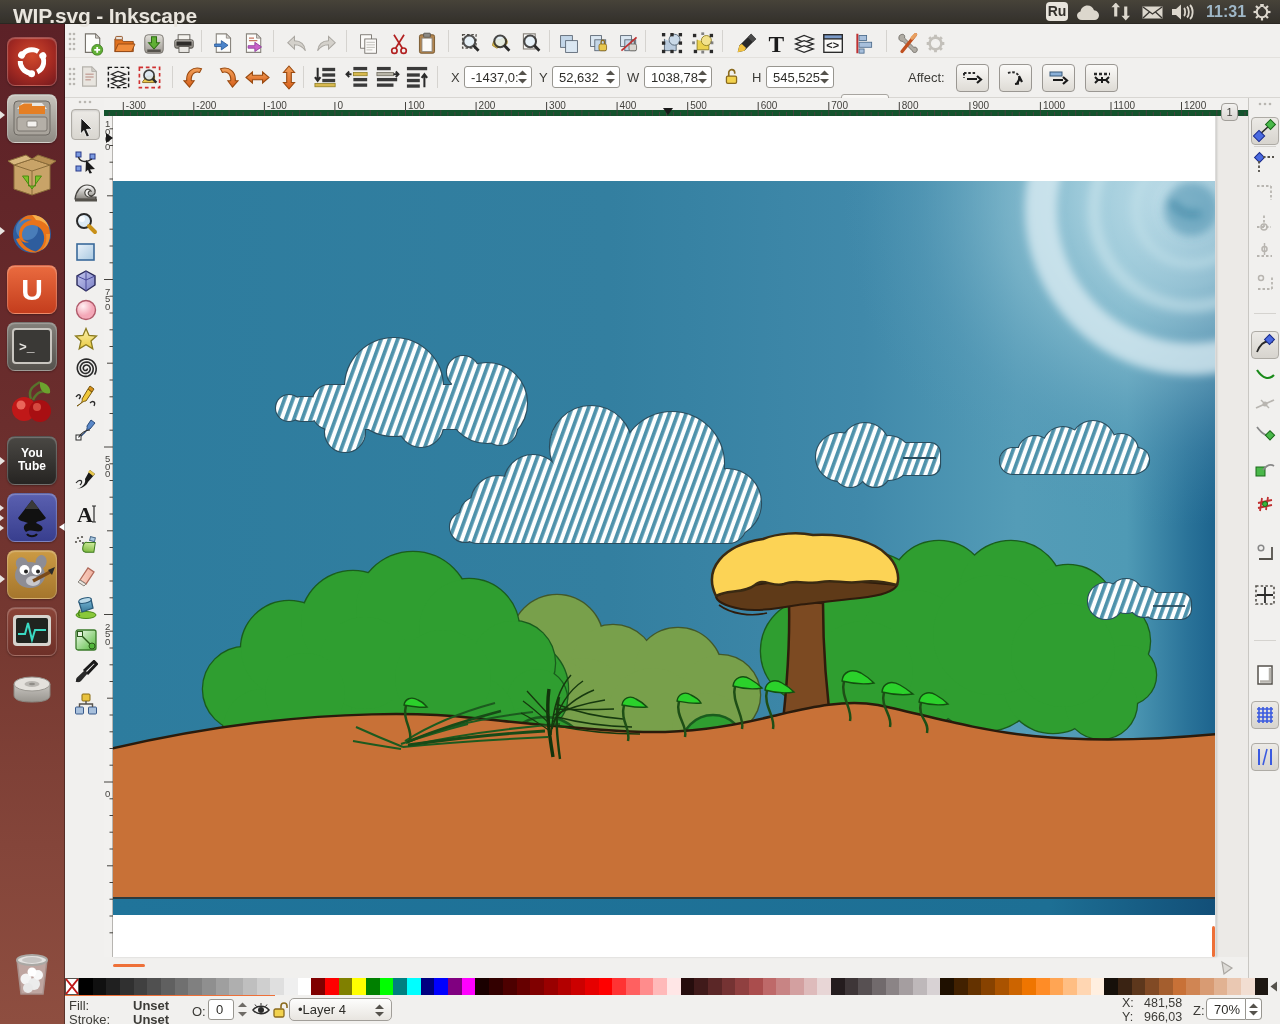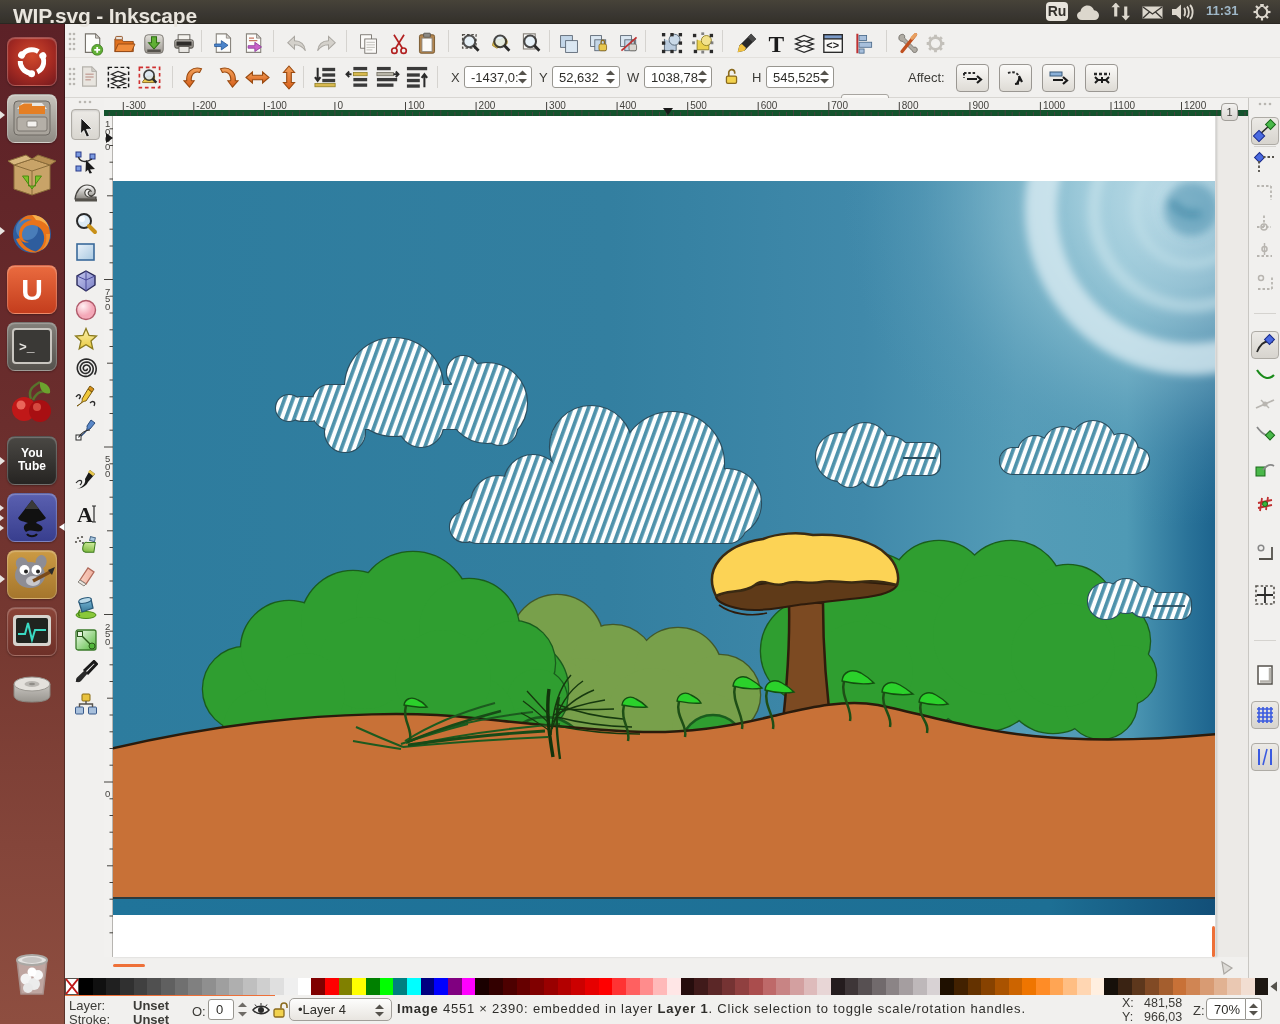--- a/index.html
+++ b/index.html
@@ -41,21 +41,21 @@
       <path fill="#dcd7cd" d="M6 0 L6 12 L2.5 12 L8 18 L13.5 12 L10 12 L10 0 Z" transform="translate(8.5,3.5) scale(0.78)"></path>
     </svg>
  <svg class="ic" style="left:1142px;top:6px;" width="21" height="13" viewBox="0 0 21 13">
       <rect x="0.5" y="0.5" width="20" height="12" fill="#dcd7cd"></rect>
       <path d="M1 1 L10.5 8 L20 1 M1 12 L7.5 6 M20 12 L13.5 6" stroke="#3a3732" stroke-width="1.4" fill="none"></path>
     </svg>
  <svg class="ic" style="left:1172px;top:4px;" width="24" height="16" viewBox="0 0 24 16">
       <path fill="#dcd7cd" d="M0 5 L4 5 L9 0.5 L9 15.5 L4 11 L0 11 Z"></path>
       <path d="M12 4 C13.5 5.5 13.5 10.5 12 12 M15 2.5 C17.5 5 17.5 11 15 13.5 M18 1 C21.5 4 21.5 12 18 15" stroke="#dcd7cd" stroke-width="1.8" fill="none"></path>
     </svg>
- <span style="position:absolute;left:1206px;top:3px;color:#9fb7c7;font-size:13px;font-weight:bold;">11:31</span>
+ <span style="position:absolute;left:1206px;top:3px;color:#9fb7c7;font-size:16px;font-weight:bold;">11:31</span>
  <svg class="ic" style="left:1253px;top:3px;" width="18" height="18" viewBox="0 0 18 18">
       <g fill="none" stroke="#dcd7cd" stroke-width="2">
         <circle cx="9" cy="9" r="5.2"></circle>
         <g stroke-width="2.2">
           <path d="M9 0.5 L9 4"></path>
           <path d="M9 14 L9 17.5"></path>
           <path d="M0.5 9 L4 9"></path>
           <path d="M14 9 L17.5 9"></path>
           <path d="M3 3 L5.5 5.5"></path>
           <path d="M15 3 L12.5 5.5"></path>
@@ -1419,21 +1419,21 @@
     <div style="background:#a45e2e"></div>
     <div style="background:#c87137"></div>
     <div style="background:#d08553"></div>
     <div style="background:#d89b73"></div>
     <div style="background:#e1b292"></div>
     <div style="background:#eac8b2"></div>
     <div style="background:#f2ded2"></div>
     <div style="background:#1d1712"></div>
   </div>
 <div id="statusbar" class="abs">
-    <span class="abs" style="left:4px;top:2px;">Layer:</span>
+    <span class="abs" style="left:4px;top:2px;">Fill:</span>
     <span class="abs" style="left:4px;top:16px;">Stroke:</span>
     <span class="abs" style="left:68px;top:2px;font-weight:bold;">Unset</span>
     <span class="abs" style="left:68px;top:16px;font-weight:bold;">Unset</span>
     <span class="abs" style="left:127px;top:8px;">O:</span>
     <div class="entry" style="left:143px;top:3px;width:26px;height:21px;">
       <span style="position:absolute;left:7px;top:2px;">0</span>
     </div>
     <svg class="abs" style="left:170px;top:3px" width="15" height="21">
       <path d="M3 8 L7.5 3.5 L12 8 Z" fill="#6e6b66"></path>
       <path d="M3 13 L7.5 17.5 L12 13 Z" fill="#6e6b66"></path>
@@ -1451,21 +1451,20 @@
       <rect x="2" y="8" width="10" height="8" rx="1.5" fill="#f2d24e" stroke="#8a6a1e" stroke-width="1.3"></rect>
       <path d="M9 7.5 L9 5 A3 3 0 0 1 15 5 L15 7" fill="none" stroke="#8a6a1e" stroke-width="1.6"></path>
     </svg>
     <div class="entry" style="left:224px;top:2px;width:103px;height:23px;background:linear-gradient(#fdfdfc,#e8e5e0);border-color:#a19e99;border-radius:5px;">
       <span style="position:absolute;left:8px;top:3px;">•Layer 4</span>
       <svg style="position:absolute;right:5px;top:3px" width="13" height="17">
         <path d="M2 7 L6.5 2.5 L11 7 Z" fill="#55524c"></path>
         <path d="M2 10 L6.5 14.5 L11 10 Z" fill="#55524c"></path>
       </svg>
     </div>
-    <span class="abs" style="left:332px;top:5px;color:#2e2d2a;font-size:13px;letter-spacing:0.78px;"><b>Image</b> 4551 × 2390: embedded in layer <b>Layer 1</b>. Click selection to toggle scale/rotation handles.</span>
     <span class="abs" style="left:1057px;top:0px;font-size:12.5px;">X:</span>
     <span class="abs" style="left:1079px;top:0px;font-size:12.5px;">481,58</span>
     <span class="abs" style="left:1057px;top:14px;font-size:12.5px;">Y:</span>
     <span class="abs" style="left:1079px;top:14px;font-size:12.5px;">966,03</span>
     <span class="abs" style="left:1128px;top:7px;">Z:</span>
     <div class="entry" style="left:1141px;top:2px;width:40px;height:22px;border-radius:4px 0 0 4px;">
       <span style="position:absolute;right:5px;top:3px;">70%</span>
     </div>
     <div class="entry" style="left:1181px;top:2px;width:16px;height:22px;border-radius:0 4px 4px 0;border-left:none;">
       <svg style="position:absolute;left:1px;top:2px" width="13" height="17">

